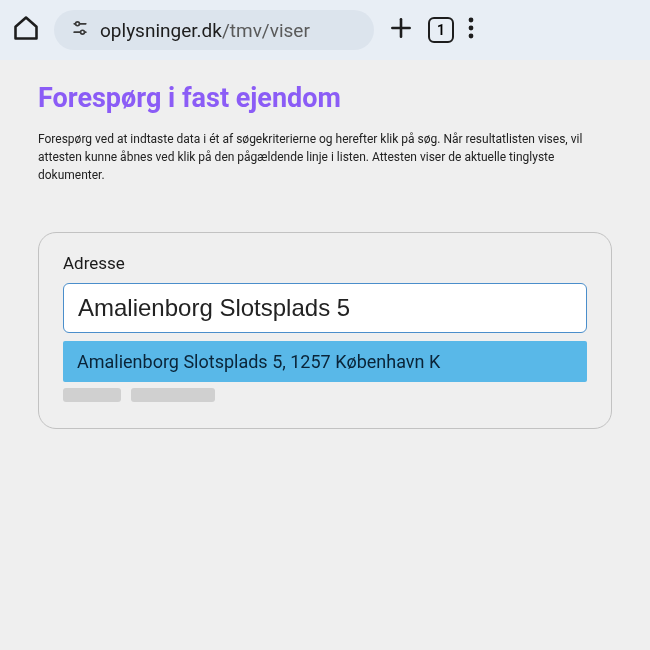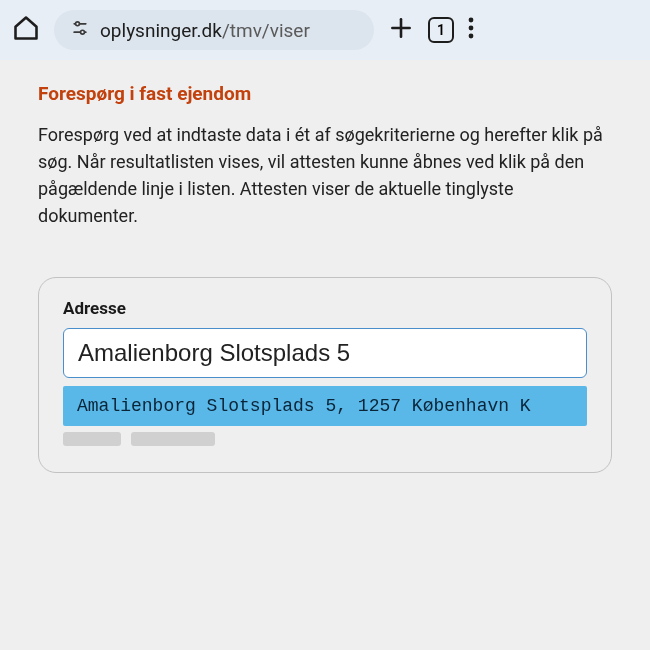--- a/index.html
+++ b/index.html
@@ -48,69 +48,68 @@
       font-size: 14px;
       font-weight: 600;
     }
     .menu-dots svg { width: 6px; height: 22px; }
     .content {
       background: #efefef;
       padding: 22px 38px;
       height: calc(650px - 60px);
     }
     .page-title {
-      font-size: 19px;
+      font-size: 27px;
       font-weight: 700;
-      color: #c2410c;
+      color: #8b5cf6;
       margin-bottom: 16px;
     }
     .description {
-      font-size: 18px;
+      font-size: 12px;
       line-height: 1.5;
       color: #222;
       margin-bottom: 8px;
     }
     .secondary-text {
       font-size: 18px;
       color: #222;
     }
     .ois-link {
       color: #9b1e1e;
       text-decoration: none;
     }
     .search-card {
       margin-top: 48px;
       border: 1px solid #c2c2c2;
       border-radius: 18px;
       padding: 20px 24px 26px;
     }
     .field-label {
       font-size: 17px;
-      font-weight: 700;
+      font-weight: 400;
       color: #1a1a1a;
       margin-bottom: 10px;
     }
     .address-input {
       width: 100%;
       padding: 10px 14px;
       font-size: 24px;
       color: #222;
       background: #fff;
       border: 1.5px solid #4a8ecb;
       border-radius: 6px;
       outline: none;
     }
     .suggestion {
       margin-top: 8px;
       background: #59b8e8;
       padding: 10px 14px;
       font-size: 18px;
       color: #0a2438;
       border-radius: 2px;
-      font-family: Liberation Mono, monospace;
     }
     .pill-row {
       display: flex;
       gap: 10px;
       margin-top: 6px;
     }
     .pill {
       background: #d0d0d0;
       height: 14px;
       border-radius: 3px;

